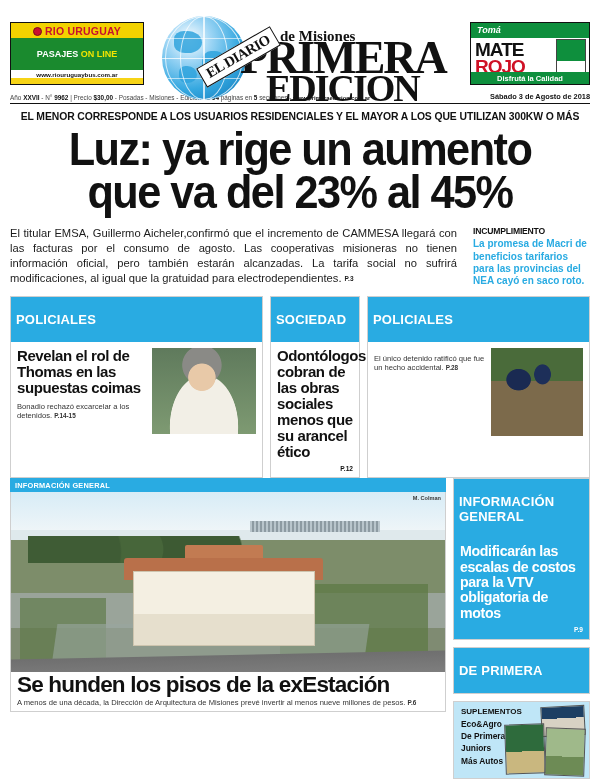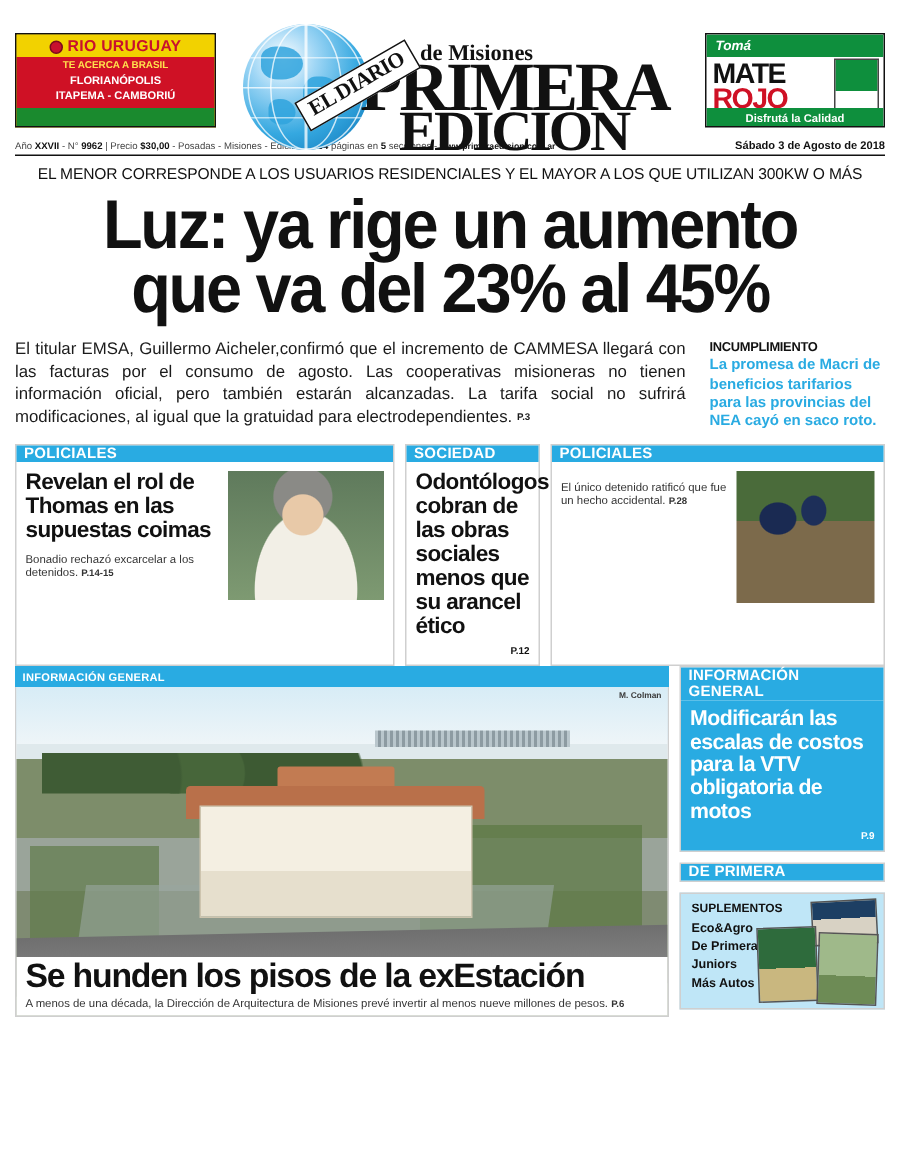--- a/index.html
+++ b/index.html
@@ -109,21 +109,21 @@
     display: flex; justify-content: space-between; align-items: flex-end;
     border-bottom: 1.5px solid #111; padding: 3px 0 2px; margin-top: 4px;
     font-size: 6.4px; color: #444;
   }
   .infobar b { color: #111; }
   .infobar .date { font-size: 7.4px; font-weight: bold; color: #111; }
   .infobar .url { color: #111; font-weight: bold; font-size: 5.8px; }
 
   
   .kicker {
-    text-align: center; font-weight: normal; font-size: 10.4px;
+    text-align: center; font-weight: bold; font-size: 10.4px;
     letter-spacing: -.1px; padding: 7px 0 4px; color: #111;
   }
   .headline {
     text-align: center; font-weight: bold; color: #111;
     font-size: 46px; line-height: .94; letter-spacing: -1.6px;
     font-family: "Liberation Sans Narrow", "Liberation Sans", sans-serif;
     transform: scaleX(.94); transform-origin: center;
     padding: 2px 0 8px;
   }
 
@@ -136,21 +136,21 @@
   .lead .pg { font-size: 6.5px; font-weight: bold; vertical-align: 1px; }
   .incump { width: 123px; padding-left: 6px; }
   .incump .t { font-size: 8.6px; font-weight: bold; color: #111; letter-spacing: -.2px; }
   .incump .b { font-size: 10px; font-weight: bold; color: #29abe2; line-height: 1.22; margin-top: 2px; }
 
   
   .cards { display: flex; gap: 7px; margin-top: 9px; }
   .card { border: 1px solid #cfcfcf; background: #fff; }
   .card-hd {
     background: #29abe2; color: #fff; font-weight: bold;
-    font-size: 10px; padding: 0 5px; letter-spacing: .2px;
+    font-size: 13px; padding: 15px 5px; letter-spacing: .2px;
   }
   .card-body { padding: 6px 6px 5px; display: flex; gap: 6px; }
   .card-h {
     font-weight: bold; font-size: 15px; line-height: 1.06; color: #111;
     letter-spacing: -.4px;
   }
   .card-sub { font-size: 7.6px; line-height: 1.22; color: #333; margin-top: 6px; }
   .card-sub .pg { font-weight: bold; font-size: 6.4px; }
   .pg-right { text-align: right; font-weight: bold; font-size: 6.6px; color: #111; margin-top: 6px; }
 
@@ -255,25 +255,20 @@
 <body>
 
 <div class="page">
 
   <div class="masthead">
 
     <div class="ad-left">
       <div class="ad-top">
         <span class="ad-circle"></span>
         <span>RIO URUGUAY</span>
-      </div>
-      <div class="ad-red">
-        <div class="l1">TE ACERCA A BRASIL</div>
-        <div>FLORIANÓPOLIS</div>
-        <div>ITAPEMA - CAMBORIÚ</div>
       </div>
       <div class="ad-green">
         <span>PASAJES</span>
         <span class="on">ON LINE</span>
       </div>
       <div class="ad-bottom">www.riouruguaybus.com.ar</div>
 
     </div>
 
     <div class="brand">

